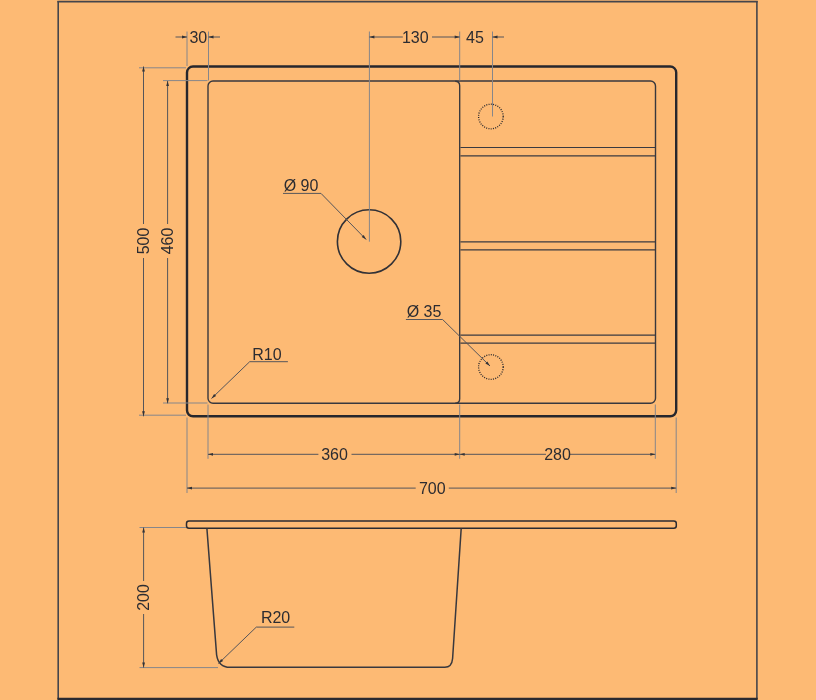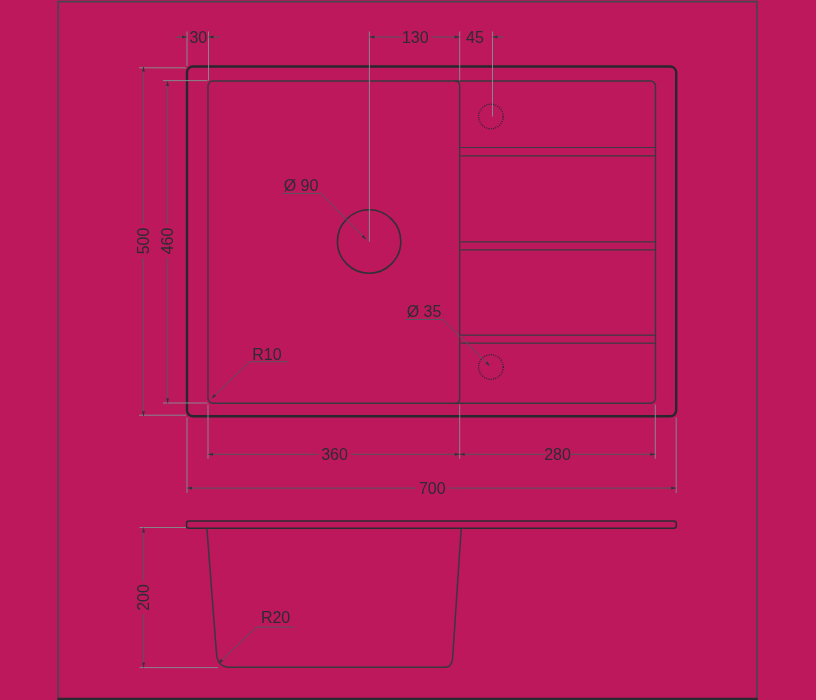--- a/index.html
+++ b/index.html
@@ -1,16 +1,16 @@
 <!DOCTYPE html>
 <html><head>
 <meta charset="utf-8">
 <style>
   html,body{margin:0;padding:0;background:#ffffff;}
-  .wrap{width:816px;height:700px;position:relative;background:#be185d;}
+  .wrap{width:816px;height:700px;position:relative;background:#fdba74;}
   text{font-family:"Liberation Sans",sans-serif;font-size:16px;fill:#2c2c31;}
 </style>
 </head>
 <body>
 <div class="wrap">
 <svg width="816" height="700" viewBox="0 0 816 700" xmlns="http://www.w3.org/2000/svg">
 
   <line x1="58.2" y1="1" x2="58.2" y2="699" stroke="#45454b" stroke-width="1.6"></line>
   <line x1="756.9" y1="1" x2="756.9" y2="699" stroke="#45454b" stroke-width="1.6"></line>
   <line x1="57.4" y1="1.6" x2="757.7" y2="1.6" stroke="#45454b" stroke-width="1.6"></line>

